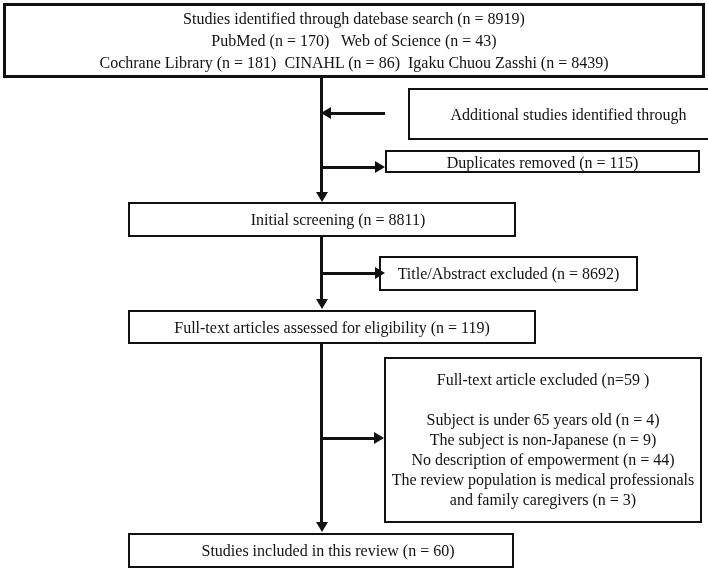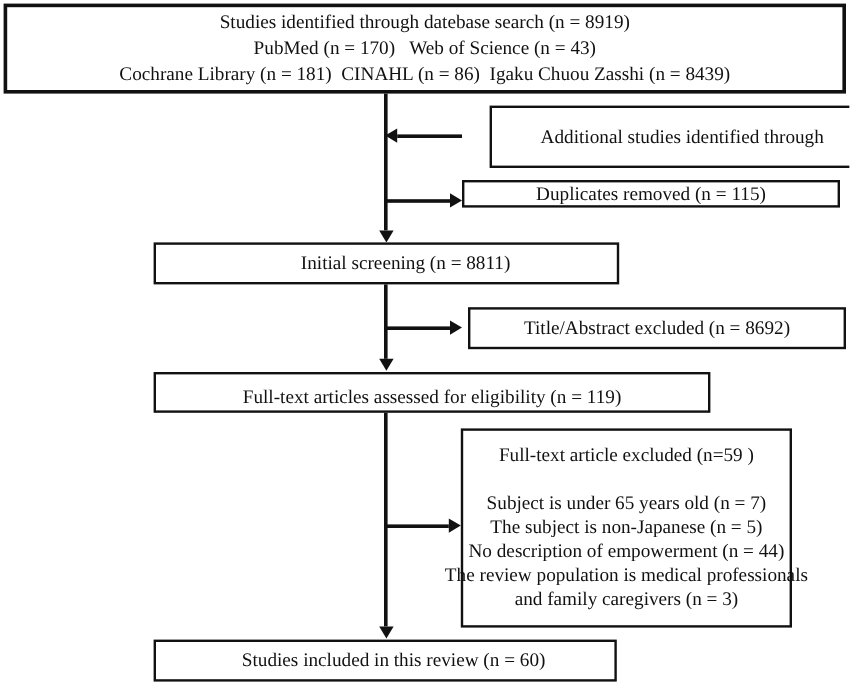--- a/index.html
+++ b/index.html
@@ -75,38 +75,38 @@
   <div class="hline" style="left:322px; top:166px; width:53px; height:3px;"></div>
   <div class="arrow-right" style="left:375px; top:161px;"></div>
 
   <div class="box" style="left:128px; top:202px; width:388px; height:35px;padding-left:32px;">
     <div class="line">Initial screening (n = 8811)</div>
   </div>
 
   <div class="vline" style="left:320px; top:237px; width:3px; height:62px;"></div>
   <div class="arrow-down" style="left:316px; top:299px;"></div>
 
-  <div class="box" style="left:390px; top:256px; width:315px; height:35px;">
+  <div class="box" style="left:379px; top:256px; width:259px; height:35px;">
     <div class="line">Title/Abstract excluded (n = 8692)</div>
   </div>
   <div class="hline" style="left:322px; top:272px; width:53px; height:3px;"></div>
   <div class="arrow-right" style="left:375px; top:267px;"></div>
 
-  <div class="box" style="left:128px; top:310px; width:464px; height:34px;justify-content:flex-end;">
+  <div class="box" style="left:128px; top:310px; width:408px; height:34px;">
     <div class="line">Full-text articles assessed for eligibility (n = 119)</div>
   </div>
 
   <div class="vline" style="left:320px; top:344px; width:3px; height:178px;"></div>
   <div class="arrow-down" style="left:316px; top:522px;"></div>
 
-  <div class="box ex-box" style="left:384px; top:357px; width:276px; height:166px;">
+  <div class="box ex-box" style="left:384px; top:357px; width:318px; height:166px;">
     <div class="line">Full-text article excluded (n=59 )</div>
     <div class="line"></div>
-    <div class="line">Subject is under 65 years old (n = 7)</div>
-    <div class="line">The subject is non-Japanese (n = 5)</div>
+    <div class="line">Subject is under 65 years old (n = 4)</div>
+    <div class="line">The subject is non-Japanese (n = 9)</div>
     <div class="line">No description of empowerment (n = 44)</div>
     <div class="line">The review population is medical professionals</div>
     <div class="line">and family caregivers (n = 3)</div>
   </div>
   <div class="hline" style="left:322px; top:437px; width:52px; height:3px;"></div>
   <div class="arrow-right" style="left:374px; top:432px;"></div>
 
   <div class="box" style="left:128px; top:533px; width:386px; height:35px;padding-left:14px;">
     <div class="line">Studies included in this review (n = 60)</div>
   </div>

